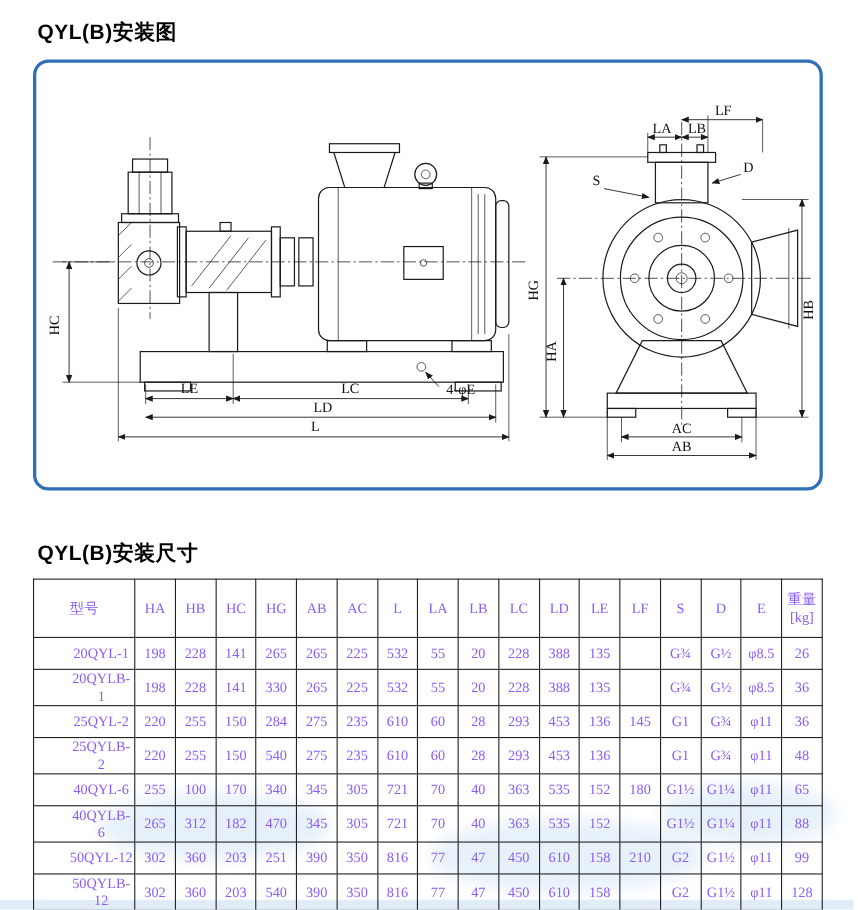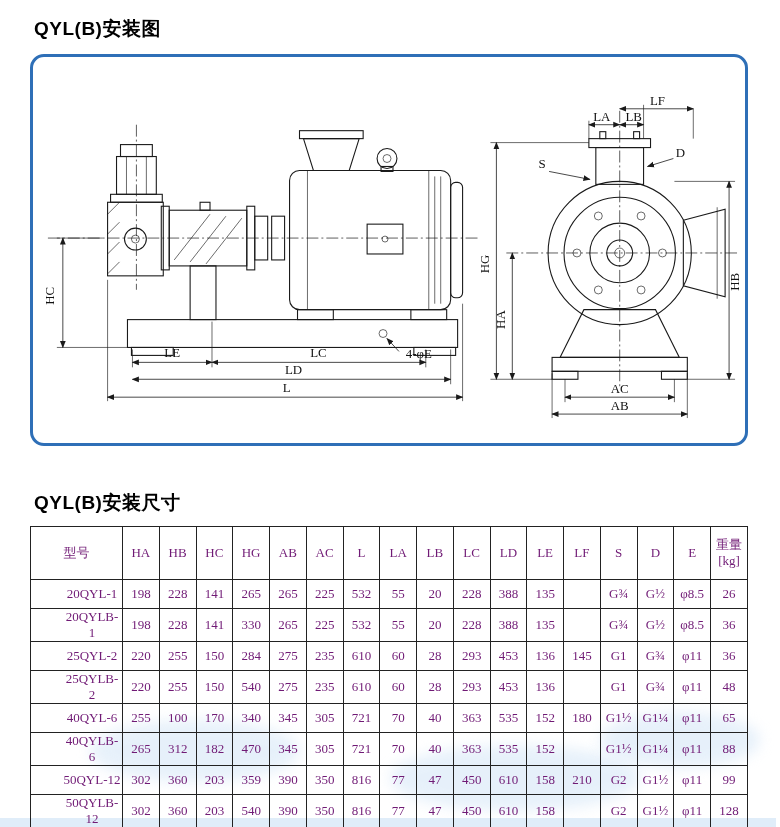--- a/index.html
+++ b/index.html
@@ -17,21 +17,21 @@
   .ln{fill:none;stroke:#1a1a1a;stroke-width:1.1;}
   .thin{fill:none;stroke:#1a1a1a;stroke-width:.65;}
   .cl{fill:none;stroke:#1a1a1a;stroke-width:.7;stroke-dasharray:12 3 2 3;}
   .dim{fill:none;stroke:#1a1a1a;stroke-width:.8;}
   .ext{fill:none;stroke:#1a1a1a;stroke-width:.65;}
   svg text{font-family:"Liberation Serif",serif;font-size:13px;fill:#111;}
 
   
   .table-wrap{position:absolute;left:30px;top:526px;width:718px;z-index:1;}
   table{width:100%;border-collapse:collapse;table-layout:fixed;
-        font-family:"Liberation Serif",serif;font-size:13px;color:#701a75;background:transparent;}
+        font-family:"Liberation Serif",serif;font-size:13px;color:#8b5cf6;background:transparent;}
   th,td{border:1px solid #222;text-align:center;vertical-align:middle;padding:0 1px;overflow:hidden;}
   thead th{height:52px;font-weight:normal;font-size:13px;white-space:pre-line;line-height:1.25;}
   tbody td{height:28px;}
   td.model{font-size:13px;padding-left:32px;}
   col.c-model{width:92px;}
 
   
   .wm{position:absolute;border-radius:50%;filter:blur(7px);opacity:.5;z-index:0;}
   .wm-strip{position:absolute;left:0;bottom:0;width:780px;height:9px;opacity:.65;z-index:0;}
 </style>
@@ -361,21 +361,21 @@
             <td>G1½</td>
             <td>G1¼</td>
             <td>φ11</td>
             <td>88</td>
           </tr>
           <tr>
             <td class="model">50QYL-12</td>
             <td>302</td>
             <td>360</td>
             <td>203</td>
-            <td>359</td>
+            <td>251</td>
             <td>390</td>
             <td>350</td>
             <td>816</td>
             <td>77</td>
             <td>47</td>
             <td>450</td>
             <td>610</td>
             <td>158</td>
             <td>210</td>
             <td>G2</td>

